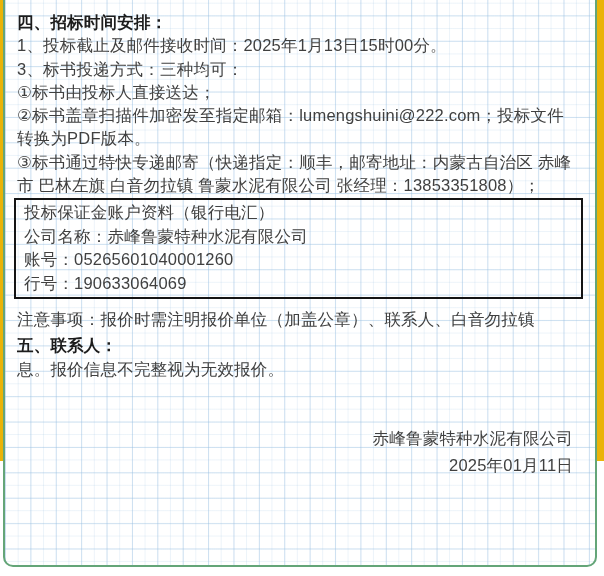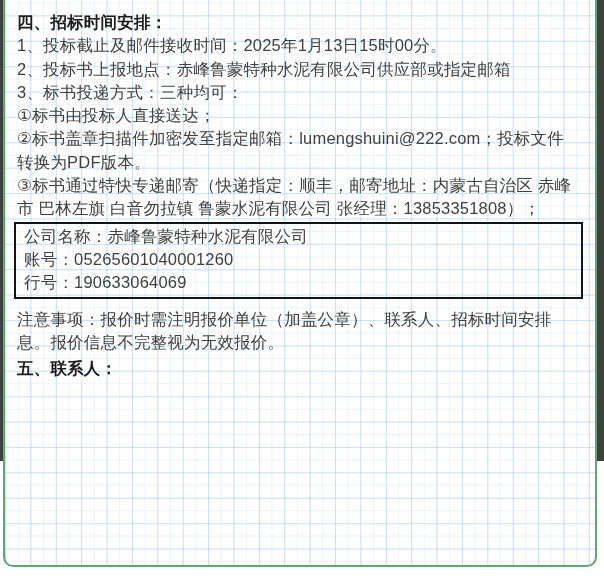--- a/index.html
+++ b/index.html
@@ -1,20 +1,20 @@
 <!DOCTYPE html>
 <html><head>
 <meta charset="utf-8">
 <style>
   html,body{margin:0;padding:0;}
   body{
     width:604px;height:576px;overflow:hidden;background:#ffffff;
     font-family:"Liberation Sans","DejaVu Sans",sans-serif;
   }
-  .page{position:relative;width:604px;height:461px;background:#404040;}
+  .page{position:relative;width:604px;height:461px;background:#eab308;}
   
   .sheet{
     position:absolute;left:3px;top:-12px;width:594px;height:579px;
     box-sizing:border-box;
     border:2px solid #64a578;
     border-radius:10px;
     overflow:hidden;
     background-color:#ffffff;
     background-image:
       linear-gradient(to right, rgba(150,190,225,0.38) 1px, transparent 1px),
@@ -49,35 +49,39 @@
 </style>
 </head>
 <body>
 
 <div class="page">
   <div class="sheet">
     <div class="content">
 
       <div class="ln h">四、招标时间安排：</div>
       <div class="ln">1、投标截止及邮件接收时间：2025年1月13日15时00分。</div>
-      <div class="ln">2、投标书上报地点：赤峰鲁蒙特种水泥有限公司供应部或指定邮箱</div>
       <div class="ln">3、标书投递方式：三种均可：</div>
       <div class="ln">①标书由投标人直接送达；</div>
       <div class="ln">②标书盖章扫描件加密发至指定邮箱：lumengshuini@222.com；投标文件</div>
       <div class="ln">转换为PDF版本。</div>
       <div class="ln">③标书通过特快专递邮寄（快递指定：顺丰，邮寄地址：内蒙古自治区 赤峰</div>
       <div class="ln">市 巴林左旗 白音勿拉镇 鲁蒙水泥有限公司 张经理：13853351808）；</div>
 
       <div class="box">
+        <div class="ln">投标保证金账户资料（银行电汇）</div>
         <div class="ln">公司名称：赤峰鲁蒙特种水泥有限公司</div>
         <div class="ln">账号：05265601040001260</div>
         <div class="ln">行号：190633064069</div>
       </div>
 
-      <div class="ln">注意事项：报价时需注明报价单位（加盖公章）、联系人、招标时间安排</div>
+      <div class="ln">注意事项：报价时需注明报价单位（加盖公章）、联系人、白音勿拉镇</div>
+      <div class="ln h h2">五、联系人：</div>
+
       <div class="ln">息。报价信息不完整视为无效报价。</div>
 
-      <div class="ln h h2">五、联系人：</div>
-
+      <div class="sig">
+        <div class="ln">赤峰鲁蒙特种水泥有限公司</div>
+        <div class="ln">2025年01月11日</div>
+      </div>
 
     </div>
   </div>
 </div>
 
 </body></html>

